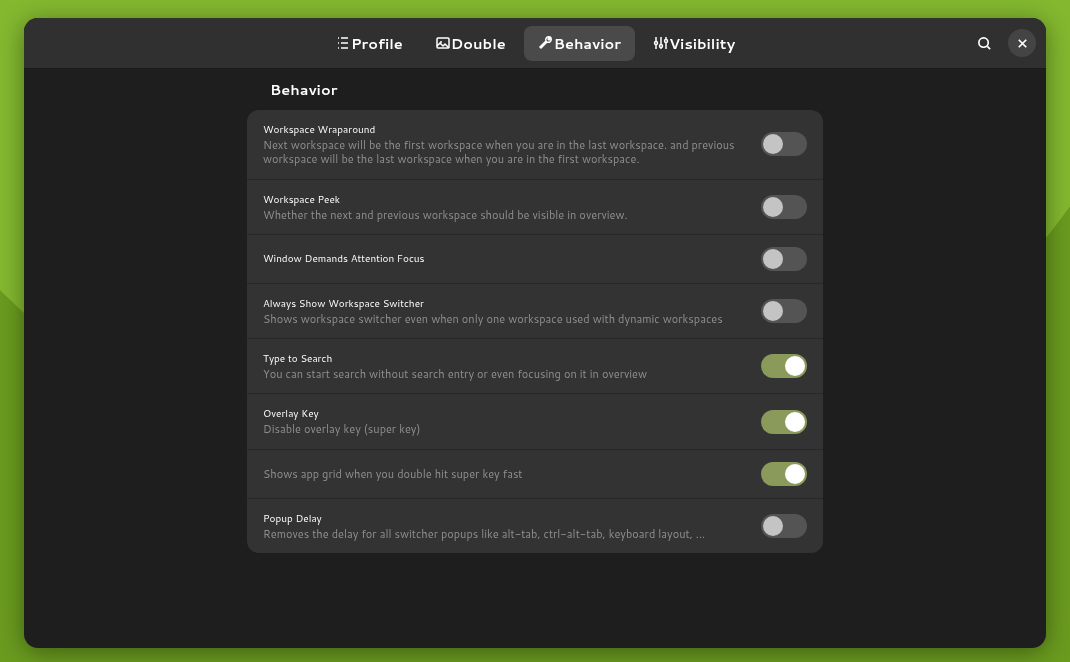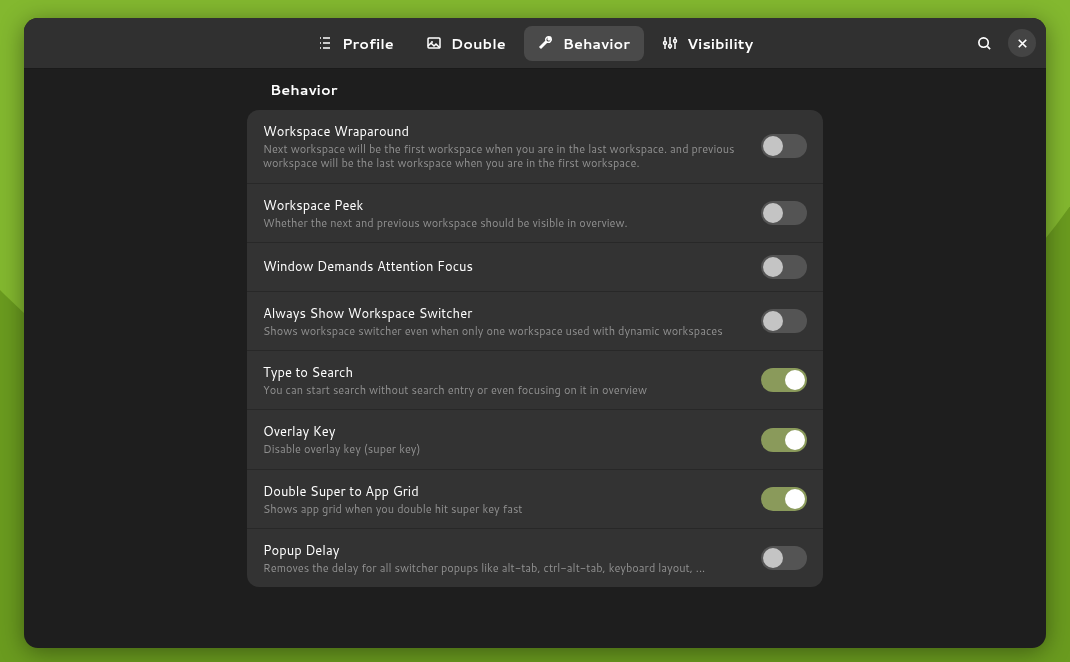--- a/index.html
+++ b/index.html
@@ -43,21 +43,21 @@
     position: relative;
     padding: 0 12px;
   }
   .tabs {
     display: flex;
     gap: 4px;
   }
   .tab {
     display: flex;
     align-items: center;
-    gap: 9px;
+    gap: 0;
     padding: 7px 14px;
     border-radius: 8px;
     color: #fff;
     font-size: 14.5px;
     font-weight: 600;
     cursor: pointer;
   }
   .tab.active {
     background: #4a4a4a;
   }
@@ -101,21 +101,21 @@
   .row {
     display: flex;
     align-items: center;
     padding: 12px 16px;
     border-bottom: 1px solid #282828;
   }
   .row:last-child { border-bottom: none; }
   .row-text { flex: 1; padding-right: 20px; }
   .row-title {
     color: #fff;
-    font-size: 13px;
+    font-size: 10px;
     font-weight: 400;
     margin-bottom: 2px;
   }
   .row-desc {
     color: #8f8f8f;
     font-size: 11px;
     line-height: 1.3;
   }
   .toggle {
     width: 46px;
@@ -244,21 +244,20 @@
         <div class="row-text">
           <div class="row-title">Overlay Key</div>
           <div class="row-desc">Disable overlay key (super key)</div>
         </div>
         <div class="toggle on">
             <div class="knob"></div>
           </div>
       </div>
       <div class="row">
         <div class="row-text">
-          <div class="row-title">Double Super to App Grid</div>
           <div class="row-desc">Shows app grid when you double hit super key fast</div>
         </div>
         <div class="toggle on">
             <div class="knob"></div>
           </div>
       </div>
       <div class="row">
         <div class="row-text">
           <div class="row-title">Popup Delay</div>
           <div class="row-desc">Removes the delay for all switcher popups like alt-tab, ctrl-alt-tab, keyboard layout, ...</div>

